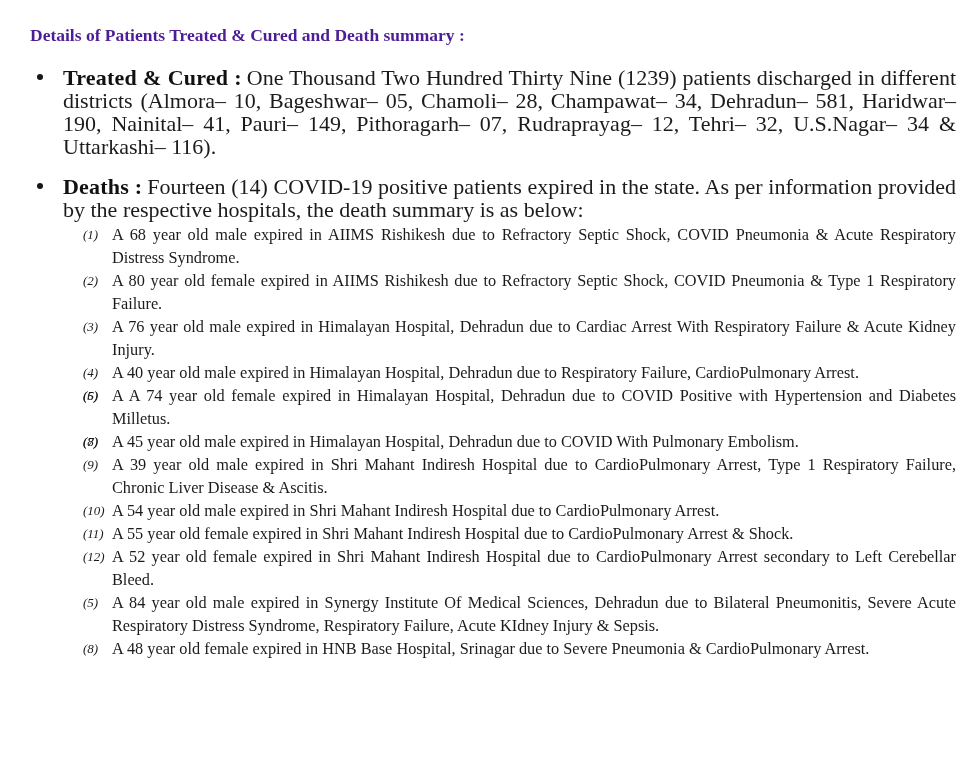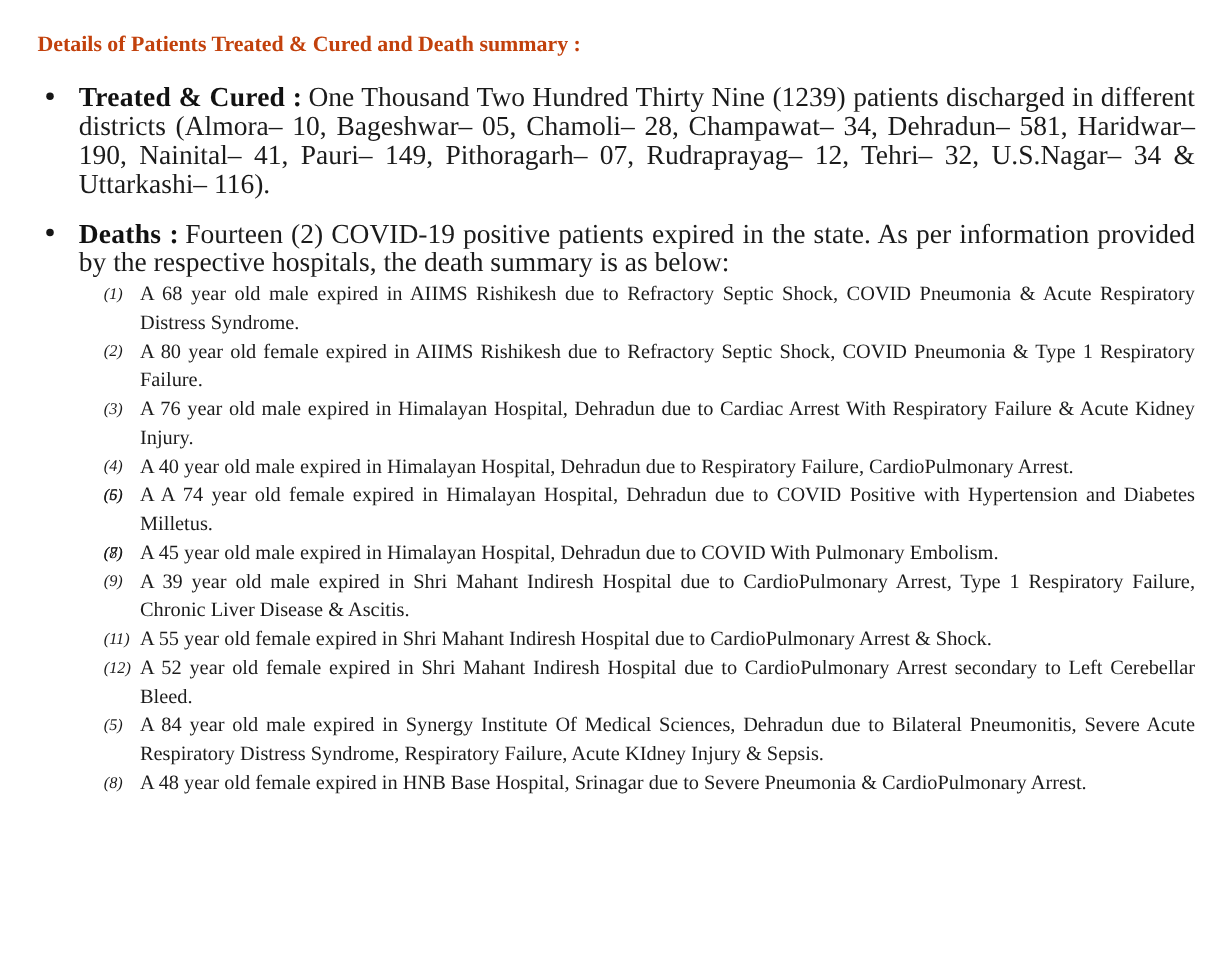--- a/index.html
+++ b/index.html
@@ -13,21 +13,21 @@
     color: #1b1b1b;
   }
   .doc {
     padding: 24px 13px 0 30px;
   }
   .title {
     margin: 0 0 19px 0;
     font-size: 17.5px;
     font-weight: bold;
     line-height: 23px;
-    color: #c2410c;
+    color: #4c1d95;
   }
   .bullet {
     position: relative;
     padding-left: 33px;
   }
   .bullet + .bullet { margin-top: 17px; }
   .dot {
     position: absolute;
     left: 7px; top: 8px;
     width: 6px; height: 6px;
@@ -74,32 +74,33 @@
 
   <h1 class="title">Details of Patients Treated &amp; Cured and Death summary :</h1>
 
   <div class="bullet">
     <span class="dot"></span>
     <p class="para"><span class="lead">Treated &amp; Cured :</span><span>One Thousand Two Hundred Thirty Nine (1239) patients discharged in different districts (Almora– 10, Bageshwar– 05, Chamoli– 28, Champawat– 34, Dehradun– 581, Haridwar– 190, Nainital– 41, Pauri– 149, Pithoragarh– 07, Rudraprayag– 12, Tehri– 32, U.S.Nagar– 34 &amp; Uttarkashi– 116).</span></p>
   </div>
 
   <div class="bullet">
     <span class="dot"></span>
-    <p class="para"><span class="lead">Deaths :</span><span>Fourteen (2) COVID-19 positive patients expired in the state. As per information provided by the respective hospitals, the death summary is as below:</span></p>
+    <p class="para"><span class="lead">Deaths :</span><span>Fourteen (14) COVID-19 positive patients expired in the state. As per information provided by the respective hospitals, the death summary is as below:</span></p>
 
     <ol class="death-list" id="death-list">
         <li class="death-item"><span class="num">(1)</span><span>A 68 year old male expired in AIIMS Rishikesh due to Refractory Septic Shock, COVID Pneumonia &amp; Acute Respiratory Distress Syndrome.</span></li>
         <li class="death-item"><span class="num">(2)</span><span>A 80 year old female expired in AIIMS Rishikesh due to Refractory Septic Shock, COVID Pneumonia &amp; Type 1 Respiratory Failure.</span></li>
         <li class="death-item"><span class="num">(3)</span><span>A 76 year old male expired in Himalayan Hospital, Dehradun due to Cardiac Arrest With Respiratory Failure &amp; Acute Kidney Injury.</span></li>
         <li class="death-item"><span class="num">(4)</span><span>A 40 year old male expired in Himalayan Hospital, Dehradun due to Respiratory Failure, CardioPulmonary Arrest.</span></li>
         <li class="death-item"><span class="num">(5)</span></li>
         <li class="death-item"><span class="num">(6)</span><span>A A 74 year old female expired in Himalayan Hospital, Dehradun due to COVID Positive with Hypertension and Diabetes Milletus.</span></li>
         <li class="death-item"><span class="num">(7)</span></li>
         <li class="death-item"><span class="num">(8)</span><span>A 45 year old male expired in Himalayan Hospital, Dehradun due to COVID With Pulmonary Embolism.</span></li>
         <li class="death-item"><span class="num">(9)</span><span>A 39 year old male expired in Shri Mahant Indiresh Hospital due to CardioPulmonary Arrest, Type 1 Respiratory Failure, Chronic Liver Disease &amp;  Ascitis.</span></li>
+        <li class="death-item"><span class="num">(10)</span><span>A 54 year old male expired in Shri Mahant Indiresh Hospital due to CardioPulmonary Arrest.</span></li>
         <li class="death-item"><span class="num">(11)</span><span>A 55 year old female expired in Shri Mahant Indiresh Hospital due to CardioPulmonary Arrest &amp; Shock.</span></li>
         <li class="death-item"><span class="num">(12)</span><span>A 52 year old female expired in Shri Mahant Indiresh Hospital due to CardioPulmonary Arrest secondary to Left Cerebellar Bleed.</span></li>
         <li class="death-item"><span class="num">(5)</span><span>A 84 year old male expired in Synergy Institute Of Medical Sciences, Dehradun due to Bilateral Pneumonitis, Severe Acute Respiratory Distress Syndrome, Respiratory Failure, Acute KIdney Injury &amp; Sepsis.</span></li>
         <li class="death-item"><span class="num">(8)</span><span>A 48 year old female expired in HNB Base Hospital, Srinagar due to Severe Pneumonia &amp; CardioPulmonary Arrest.</span></li>
       </ol>
   </div>
 
 </div>
 
 </body></html>

